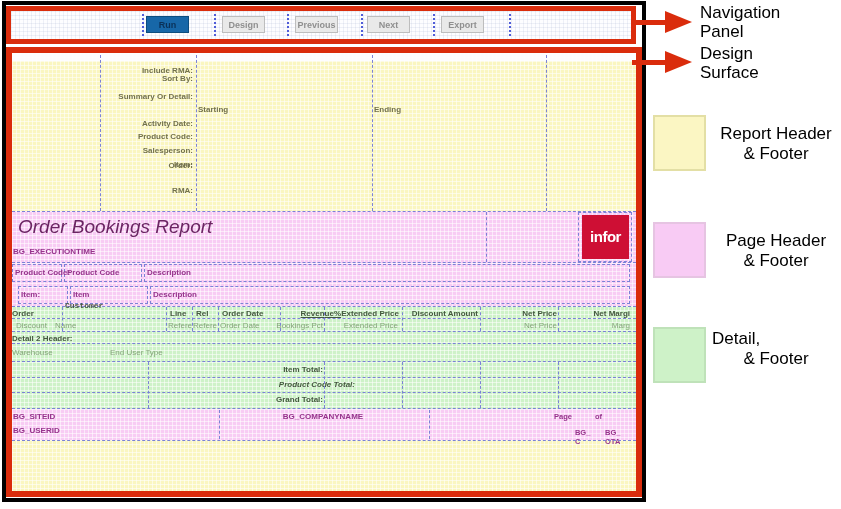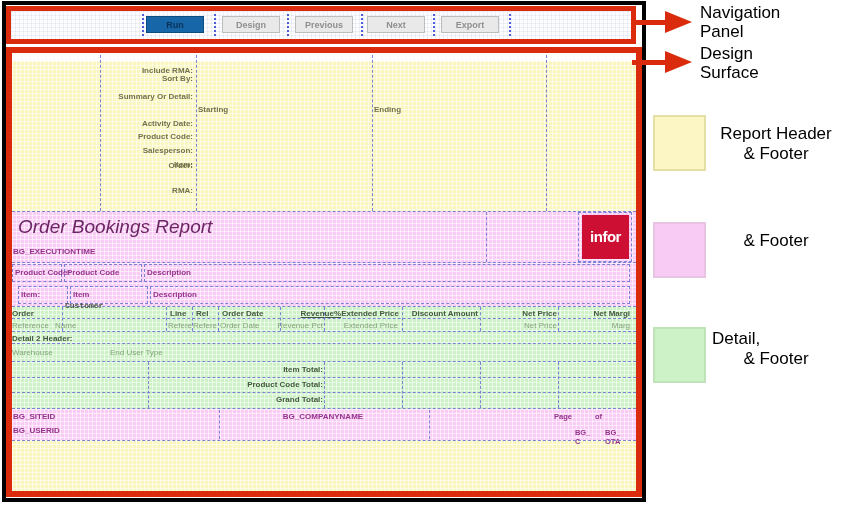--- a/index.html
+++ b/index.html
@@ -11,21 +11,21 @@
   #black-frame{left:2px;top:1px;width:644px;height:501px;border:4px solid #000;box-sizing:border-box;background:#fff;}
   #nav-box{left:6px;top:6px;width:630px;height:38px;border:5px solid #da2c0c;box-sizing:border-box;
            background-color:#fdfdff;
            background-image:linear-gradient(to right,rgba(170,180,210,.18) 1px,transparent 1px),
                             linear-gradient(to bottom,rgba(170,180,210,.18) 1px,transparent 1px);
            background-size:4px 4px;}
   #design-box{left:6px;top:47px;width:636px;height:450px;border:6px solid #da2c0c;box-sizing:border-box;background:#fff;overflow:hidden;}
   #design-content{left:0;top:0;width:624px;height:438px;}
 
   
-  .btn{position:absolute;top:5px;width:58px;height:17px;font:bold 9px "Liberation Sans",sans-serif;
+  .btn{position:absolute;top:5px;width:43px;height:17px;font:bold 9px "Liberation Sans",sans-serif;
        text-align:center;line-height:17px;box-sizing:border-box;cursor:pointer;}
   .btn-primary{background:#1767a8;border:1px solid #0d4d7f;color:#0a3158;}
   .btn-gray{background:#e9e9e9;border:1px solid #bdbdbd;color:#8f8f8f;}
   .b1{left:135px}.b2{left:211px}.b3{left:284px}.b4{left:356px}.b5{left:430px}
   .nav-sep{position:absolute;top:3px;width:0;height:22px;border-left:2px dotted #4f5cd8;}
   .s1{left:131px}.s2{left:203px}.s3{left:276px}.s4{left:350px}.s5{left:422px}.s6{left:498px}
 
   
   .gridded{background-image:linear-gradient(to right,rgba(255,255,255,.55) 1px,transparent 1px),
                             linear-gradient(to bottom,rgba(255,255,255,.55) 1px,transparent 1px);
@@ -150,26 +150,26 @@
   <div class="g-head" style="left:158px;top:256px;">Line</div>
   <div class="g-head" style="left:184px;top:256px;">Rel</div>
   <div class="g-head" style="left:210px;top:256px;">Order Date</div>
   <div class="g-head ralign" style="left:269px;top:256px;width:60px;text-decoration:underline;">Revenue%</div>
   <div class="g-head ralign" style="left:315px;top:256px;width:72px;">Extended Price</div>
   <div class="g-head ralign" style="left:384px;top:256px;width:82px;text-align:right;">Discount Amount</div>
   <div class="g-head ralign" style="left:473px;top:256px;width:72px;">Net Price</div>
   <div class="g-head ralign" style="left:548px;top:256px;width:70px;">Net Margi</div>
 
   <div class="hline" style="top:265px;"></div>
-  <div class="g-field ralign" style="left:0px;top:268px;width:35px;">Reference</div>
+  <div class="g-field ralign" style="left:0px;top:268px;width:35px;">Discount</div>
   <div class="g-field" style="left:43px;top:268px;">Name</div>
   <div class="g-field" style="left:156px;top:268px;">Refere</div>
   <div class="g-field" style="left:181px;top:268px;">Refere</div>
   <div class="g-field" style="left:208px;top:268px;">Order Date</div>
-  <div class="g-field ralign" style="left:251px;top:268px;width:60px;">Revenue Pct</div>
+  <div class="g-field ralign" style="left:251px;top:268px;width:60px;">Bookings Pct</div>
   <div class="g-field ralign" style="left:314px;top:268px;width:72px;">Extended Price</div>
   <div class="g-field ralign" style="left:473px;top:268px;width:72px;">Net Price</div>
   <div class="g-field ralign" style="left:548px;top:268px;width:70px;">Marg</div>
 
   <div class="vline" style="left:50px;top:254px;height:24px;"></div>
   <div class="vline" style="left:154px;top:254px;height:24px;"></div>
   <div class="vline" style="left:180px;top:254px;height:24px;"></div>
   <div class="vline" style="left:206px;top:254px;height:24px;"></div>
   <div class="vline" style="left:268px;top:254px;height:24px;"></div>
   <div class="vline" style="left:312px;top:254px;height:24px;"></div>
@@ -179,21 +179,21 @@
 
   <div class="hline" style="top:278px;"></div>
   <div class="g-head" style="left:0px;top:281px;">Detail 2 Header:</div>
   <div class="hline" style="top:290px;"></div>
   <div class="g-field" style="left:0px;top:295px;">Warehouse</div>
   <div class="g-field" style="left:98px;top:295px;">End User Type</div>
   <div class="hline" style="top:308px;"></div>
 
   <div class="g-head ralign" style="left:150px;top:312px;width:161px;">Item Total:</div>
   <div class="hline" style="top:324px;"></div>
-  <div class="g-head ralign" style="left:150px;top:327px;width:161px;">Product Code Total:</div>
+  <div class="g-head ralign" style="left:150px;top:327px;width:193px;font-style:italic;">Product Code Total:</div>
   <div class="hline" style="top:339px;"></div>
   <div class="g-head ralign" style="left:150px;top:342px;width:161px;">Grand Total:</div>
   <div class="hline" style="top:355px;"></div>
   <div class="vline" style="left:136px;top:309px;height:46px;"></div>
   <div class="vline" style="left:312px;top:309px;height:46px;"></div>
   <div class="vline" style="left:390px;top:309px;height:46px;"></div>
   <div class="vline" style="left:468px;top:309px;height:46px;"></div>
   <div class="vline" style="left:546px;top:309px;height:46px;"></div>
 
   <div class="p-small" style="left:1px;top:359px;">BG_SITEID</div>
@@ -227,20 +227,21 @@
 </div>
 
 <div class="swatch" id="swatch-report"></div>
 <div class="legend-label center" style="top:124px;">
   <div>Report Header</div>
   <div>&amp; Footer</div>
 </div>
 
 <div class="swatch" id="swatch-page"></div>
 <div class="legend-label center" style="top:231px;">
+  <div>Page Header</div>
   <div>&amp; Footer</div>
 </div>
 
 <div class="swatch" id="swatch-detail"></div>
 <div class="legend-label" style="top:329px;">
   <div>Detail,</div>
   <div class="center">&amp; Footer</div>
 </div>
 
 </body></html>

